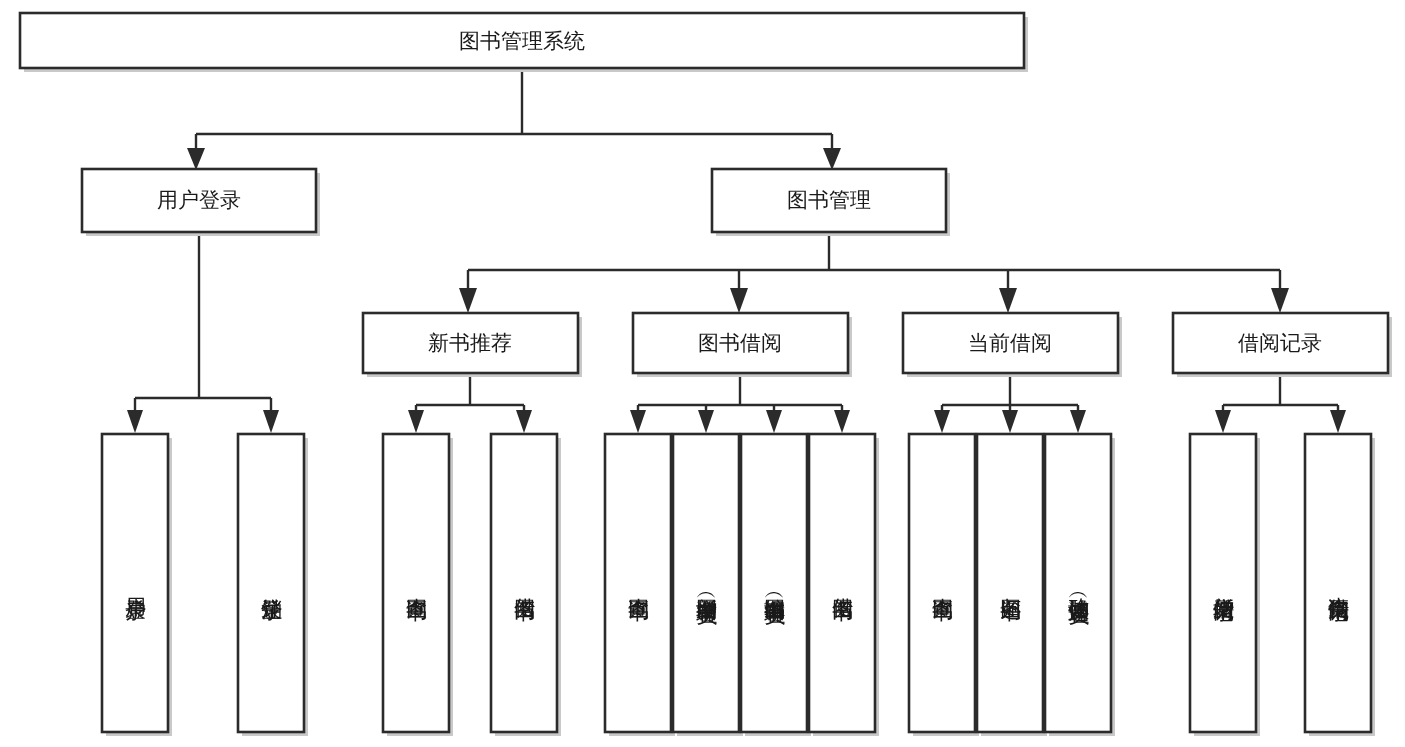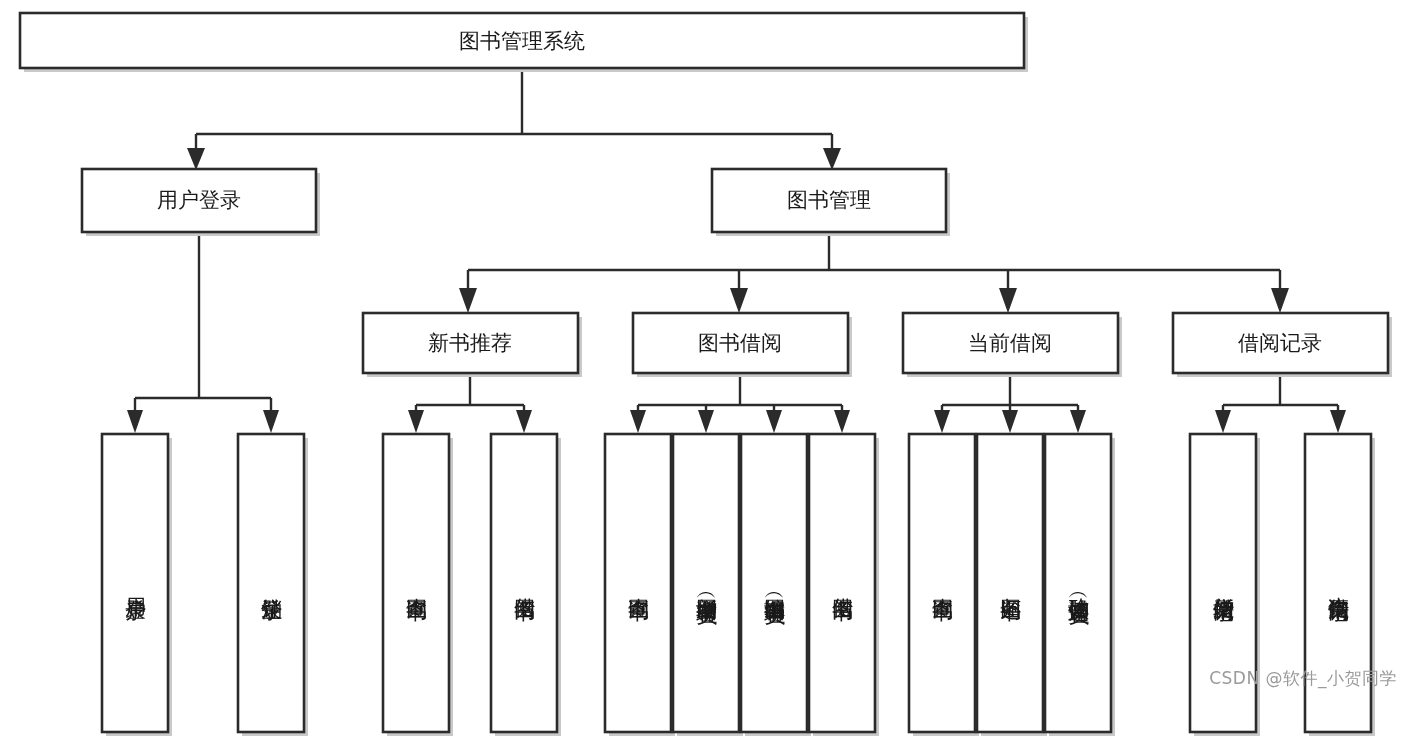--- a/index.html
+++ b/index.html
@@ -224,14 +224,13 @@
   <div class="vlabel" style="left:741px; top:440px; width:66px; height:290px;">编辑图书（管理员）</div>
   <div class="vlabel" style="left:809px; top:434px; width:66px; height:298px;">借阅图书</div>
 
   <div class="vlabel" style="left:909px; top:434px; width:66px; height:298px;">查询图书</div>
   <div class="vlabel" style="left:977px; top:434px; width:66px; height:298px;">归还图书</div>
   <div class="vlabel" style="left:1045px; top:440px; width:66px; height:290px;">确认归还（管理员）</div>
 
   <div class="vlabel" style="left:1190px; top:434px; width:66px; height:298px;">新增借阅记录</div>
   <div class="vlabel" style="left:1305px; top:434px; width:66px; height:298px;">查询借阅记录</div>
 
-  <div class="watermark">CSDN @软件_小贺同学</div>
 </div>
 
 </body></html>

